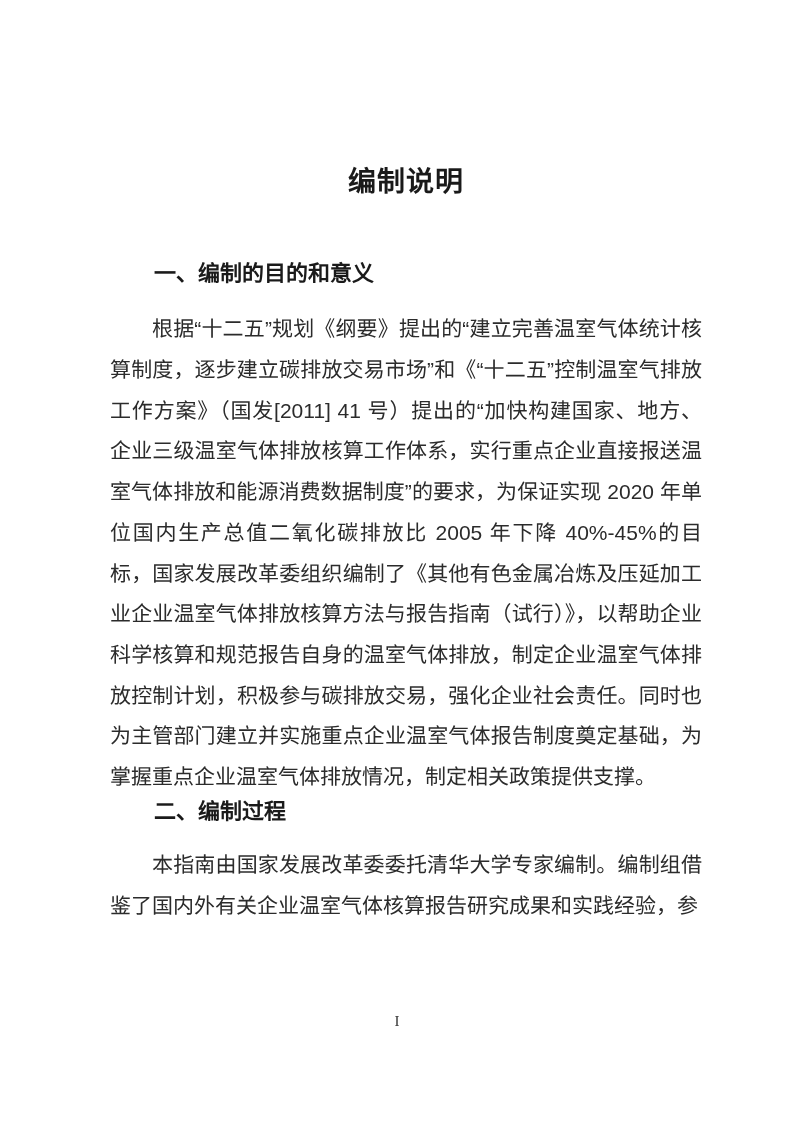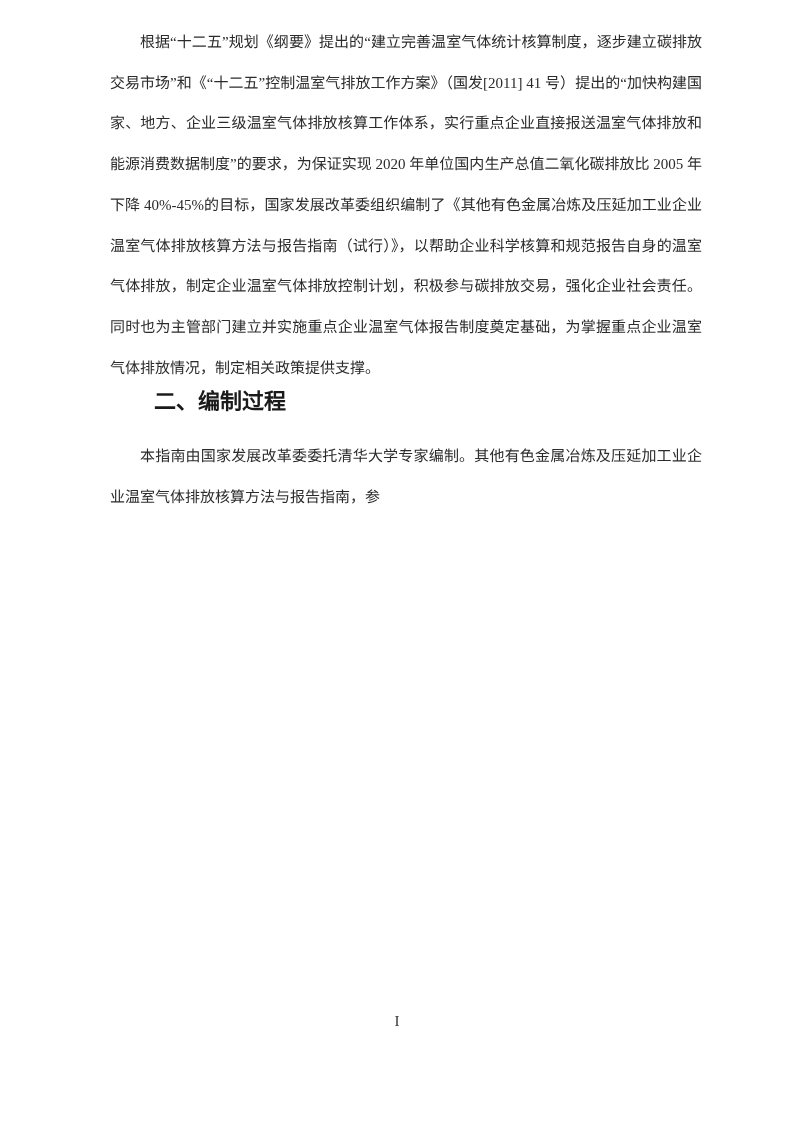--- a/index.html
+++ b/index.html
@@ -30,22 +30,22 @@
     font-weight: bold;
     font-size: 22px;
     line-height: 1.25;
     color: #1a1a1a;
     text-indent: 2em;
     text-align: left;
   }
   .heading-1 { margin-top: 62px; }
   .heading-2 { }
   .body-para {
-    font-family: Liberation Serif, serif;
-    font-size: 15px;
+    font-family: Liberation Sans, sans-serif;
+    font-size: 21px;
     line-height: 40.7px;
     color: #2b2b2b;
     text-align: justify;
     text-indent: 2em;
     word-break: break-all;
   }
   .para-1 { margin-top: 22px; }
   .para-2 { margin-top: 20px; }
   .page-footer {
     position: absolute;
@@ -59,26 +59,28 @@
     font-size: 15px;
     color: #333333;
   }
 </style>
 </head>
 <body>
 
 <div class="page">
   <div class="content">
 
+    <h1 class="doc-title">编制说明</h1>
 
+    <h2 class="section-heading heading-1">一、编制的目的和意义</h2>
 
     <p class="body-para para-1">根据“十二五”规划《纲要》提出的“建立完善温室气体统计核算制度，逐步建立碳排放交易市场”和《“十二五”控制温室气排放工作方案》（国发[2011] 41 号）提出的“加快构建国家、地方、企业三级温室气体排放核算工作体系，实行重点企业直接报送温室气体排放和能源消费数据制度”的要求，为保证实现 2020 年单位国内生产总值二氧化碳排放比 2005 年下降 40%-45%的目标，国家发展改革委组织编制了《其他有色金属冶炼及压延加工业企业温室气体排放核算方法与报告指南（试行）》，以帮助企业科学核算和规范报告自身的温室气体排放，制定企业温室气体排放控制计划，积极参与碳排放交易，强化企业社会责任。同时也为主管部门建立并实施重点企业温室气体报告制度奠定基础，为掌握重点企业温室气体排放情况，制定相关政策提供支撑。</p>
 
     <h2 class="section-heading heading-2">二、编制过程</h2>
 
-    <p class="body-para para-2">本指南由国家发展改革委委托清华大学专家编制。其他有色金属冶炼及压延加工业企业温室气体排放核算方法与报告指南，参</p>
+    <p class="body-para para-2">本指南由国家发展改革委委托清华大学专家编制。编制组借鉴了国内外有关企业温室气体核算报告研究成果和实践经验，参</p>
 
   </div>
 
   <div class="page-footer">
     <span class="page-number">I</span>
   </div>
 </div>
 
 </body></html>

